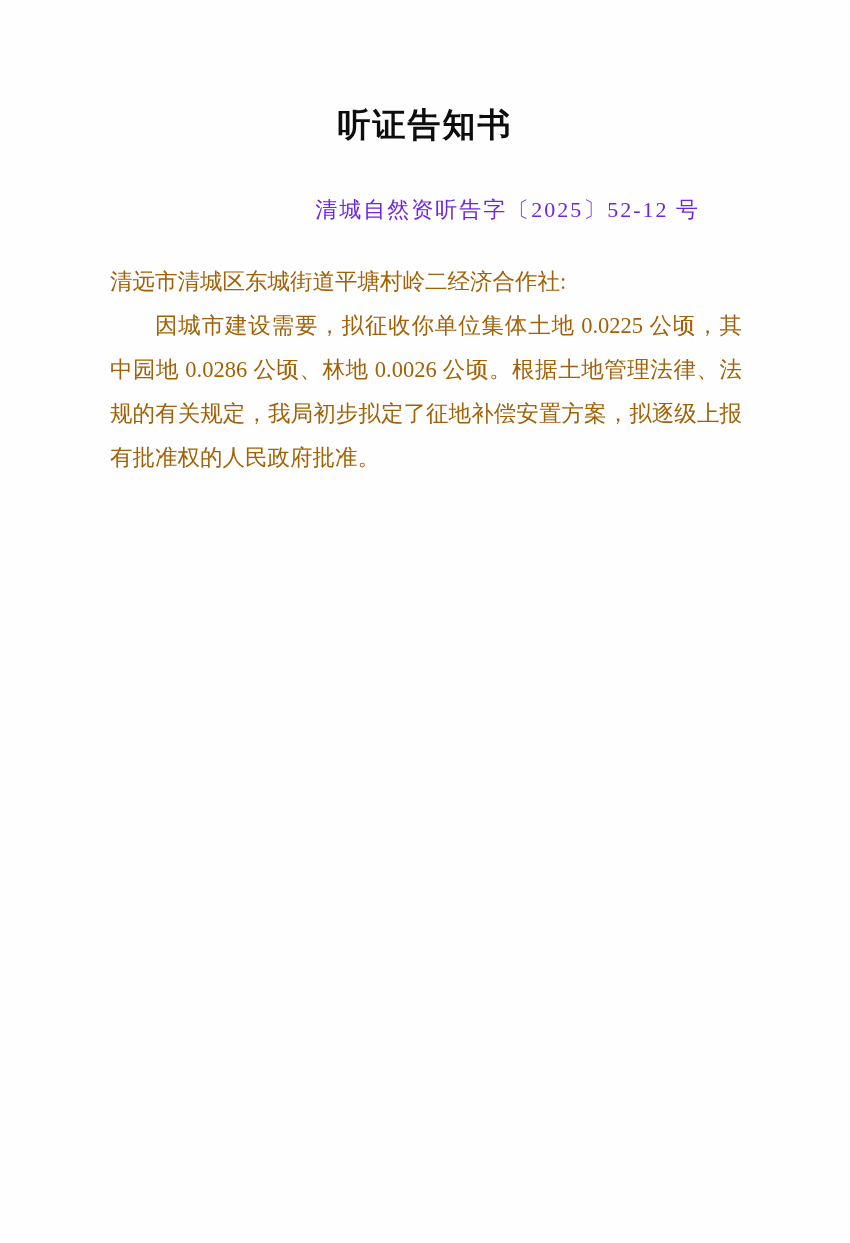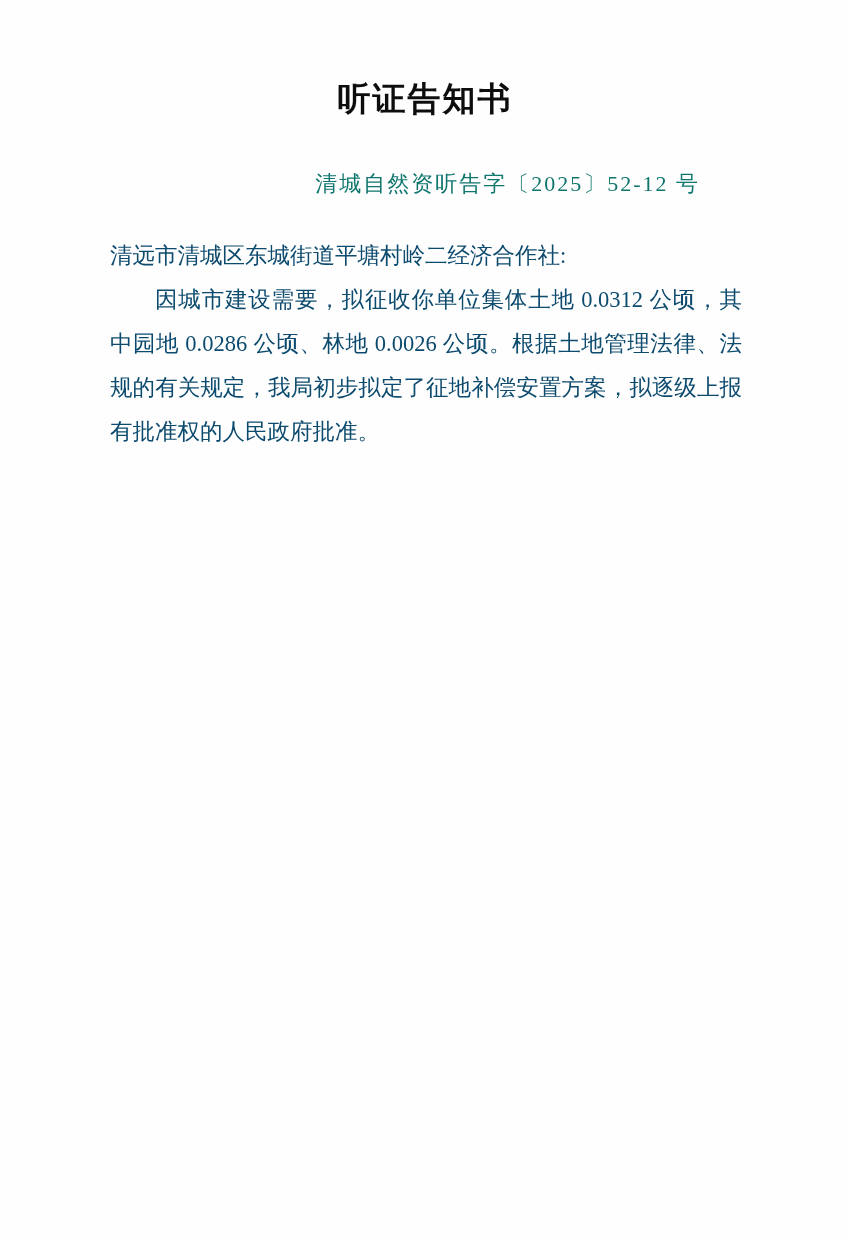--- a/index.html
+++ b/index.html
@@ -11,21 +11,21 @@
     position: relative;
     width: 850px;
     height: 1243px;
     background: #fefefe;
     overflow: hidden;
     color: #141414;
     font-family: "Liberation Serif", serif;
   }
   .doc-title {
     margin: 0;
-    padding-top: 80px;
+    padding-top: 106px;
     width: 630px;
     margin-left: 110px;
     text-align: center;
     font-size: 33px;
     line-height: 38px;
     font-weight: bold;
     letter-spacing: 2px;
     font-family: "Liberation Sans", sans-serif;
     color: #0d0d0d;
   }
@@ -33,31 +33,31 @@
     margin-top: 52px;
     margin-left: 110px;
     width: 630px;
     box-sizing: border-box;
     padding-right: 40px;
     text-align: right;
     font-size: 22px;
     line-height: 28px;
     letter-spacing: 2px;
     white-space: nowrap;
-    color: #0f766e;
+    color: #6d28d9;
   }
   .doc-body {
     margin-top: 36px;
     margin-left: 110px;
     width: 632px;
     font-size: 22.5px;
     line-height: 44px;
     text-align: justify;
     text-justify: inter-character;
-    color: #0c4a6e;
+    color: #a16207;
   }
   .doc-body p {
     margin: 0;
     padding: 0;
     text-indent: 2em;
     text-align-last: left;
   }
   .doc-body p.recipient {
     text-indent: 0;
   }
@@ -65,15 +65,15 @@
 </head>
 <body>
 
 <div class="page">
   <h1 class="doc-title">听证告知书</h1>
 
   <div class="doc-number">清城自然资听告字〔2025〕52-12 号</div>
 
   <div class="doc-body">
     <p class="recipient">清远市清城区东城街道平塘村岭二经济合作社:</p>
-    <p>因城市建设需要，拟征收你单位集体土地 0.0312 公顷，其中园地 0.0286 公顷、林地 0.0026 公顷。根据土地管理法律、法规的有关规定，我局初步拟定了征地补偿安置方案，拟逐级上报有批准权的人民政府批准。</p>
+    <p>因城市建设需要，拟征收你单位集体土地 0.0225 公顷，其中园地 0.0286 公顷、林地 0.0026 公顷。根据土地管理法律、法规的有关规定，我局初步拟定了征地补偿安置方案，拟逐级上报有批准权的人民政府批准。</p>
   </div>
 </div>
 
 </body></html>

